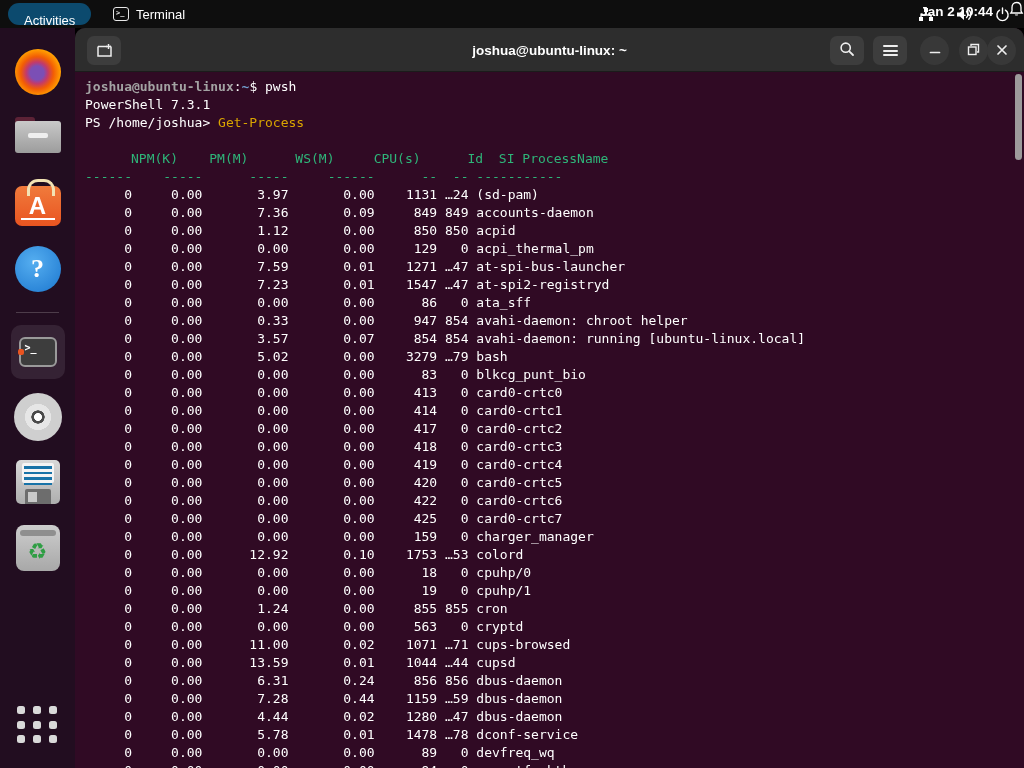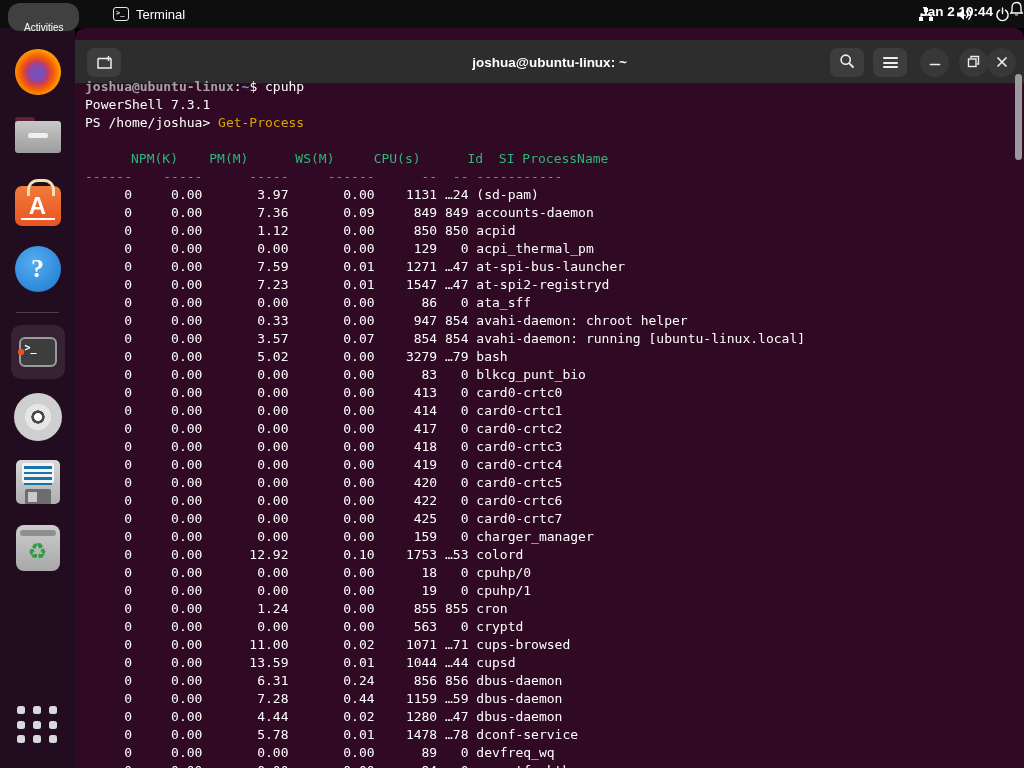--- a/index.html
+++ b/index.html
@@ -1,21 +1,21 @@
 <!DOCTYPE html>
 <html><head>
 <meta charset="utf-8">
 <style>
   * { margin:0; padding:0; box-sizing:border-box; }
   html,body { width:1024px; height:768px; overflow:hidden; background:#000; font-family:"Liberation Sans",sans-serif; }
   .stage { position:relative; width:1024px; height:768px; }
 
   
   .topbar { position:absolute; left:0; top:0; width:1024px; height:28px; background:#0e0e0e; color:#fff; z-index:5; }
-  .activities { position:absolute; left:8px; top:3px; height:22px; line-height:22px; padding:14px 16px; background:#404040; border-radius:12px; font-size:10px; color:#fff; cursor:default; }
+  .activities { position:absolute; left:8px; top:3px; height:22px; line-height:22px; padding:7px 16px; background:#0c4a6e; border-radius:12px; font-size:13px; color:#fff; cursor:default; }
   .appmenu { position:absolute; left:113px; top:4px; height:20px; display:flex; align-items:center; gap:7px; font-size:13px; }
   .term-mini { width:16px; height:14px; border:1.4px solid #e8e8e8; border-radius:3px; font:bold 7px "DejaVu Sans Mono",monospace; color:#e8e8e8; padding:1px 0 0 2px; }
   .clockwrap { position:absolute; left:0; right:0; top:0; height:22px; display:flex; justify-content:flex-end; align-items:center; gap:16px; pointer-events:none;margin-left:16px; }
   .clock { font-size:13.5px; font-weight:bold; color:#fff; }
   .statusicons { position:absolute; right:14px; top:0; height:28px; display:flex; align-items:center; gap:22px; }
   .statusicons svg { display:block; }
 
   
   .dock { position:absolute; left:0; top:28px; width:75px; height:740px; background:#220d20; z-index:4; }
   .dock-item { position:absolute; left:0; width:75px; display:flex; justify-content:center; }
@@ -39,21 +39,21 @@
   .floppy .shutter { position:absolute; left:9px; bottom:0; width:26px; height:15px; background:#6d6d6d; border-radius:2px 2px 0 0; }
   .floppy .shutter b { position:absolute; left:3px; bottom:2px; width:9px; height:10px; background:#c9c9c9; }
   .trash { position:relative; width:44px; height:46px; background:linear-gradient(#cdcdcd,#a8a8a8); border-radius:8px; display:flex; align-items:center; justify-content:center; }
   .trash .lid { position:absolute; top:5px; left:4px; width:36px; height:6px; background:#8f8f8f; border-radius:3px; }
   .trash .recy { color:#2f9e44; font-size:22px; line-height:1; margin-top:8px; font-family:"DejaVu Sans",sans-serif; }
   .show-apps { position:absolute; left:17px; width:41px; display:grid; grid-template-columns:repeat(3,1fr); gap:6.5px; }
   .show-apps i { width:8px; height:8px; background:#d9d9d9; border-radius:2.5px; }
 
   
   .window { position:absolute; left:75px; top:28px; width:949px; height:740px; background:#300a24; border-radius:10px 10px 0 0; overflow:hidden; z-index:3; }
-  .headerbar { position:absolute; left:0; top:12px; width:100%; height:44px; background:#2d2d2d; border-bottom:1px solid #1b1b1b; }
+  .headerbar { position:absolute; left:0; top:0; width:100%; height:44px; background:#2d2d2d; border-bottom:1px solid #1b1b1b; }
   .wtitle { position:absolute; left:0; right:0; top:0; height:44px; display:flex; align-items:center; justify-content:center; color:#fff; font-size:13.5px; font-weight:bold; pointer-events:none; }
   .hb-btn { position:absolute; top:8px; width:34px; height:29px; background:#3d3d3d; border-radius:7px; display:flex; align-items:center; justify-content:center; cursor:pointer; }
   .newtab { left:12px; }
   .srch { right:160px; }
   .burger { right:117px; }
   .burger i { display:block; width:15px; height:2px; background:#eee; margin:2.5px 0; border-radius:1px; }
   .circ { position:absolute; top:8px; width:29px; height:29px; border-radius:50%; background:#383838; display:flex; align-items:center; justify-content:center; cursor:pointer; }
   .minb { right:75px; } .maxb { right:36px; } .clsb { right:0px; margin-right:8px; }
 
   .content { position:absolute; left:0; top:44px; width:100%; height:696px; padding:6px 0 0 10px; }
@@ -201,21 +201,21 @@
             </svg></span>
       </div>
       <div class="circ clsb">
         <span><svg width="12" height="12" viewBox="0 0 12 12">
               <path d="M2 2 L10 10 M10 2 L2 10" stroke="#eee" stroke-width="1.7" stroke-linecap="round"></path>
             </svg></span>
       </div>
     </div>
 
     <div class="content">
-<pre class="term"><span class="g">joshua@ubuntu-linux</span><span>:</span><span class="bl">~</span><span>$ </span><span>cpuhp</span>
+<pre class="term"><span class="g">joshua@ubuntu-linux</span><span>:</span><span class="bl">~</span><span>$ </span><span>pwsh</span>
 <span>PowerShell 7.3.1</span>
 <span>PS /home/joshua&gt; </span><span class="y">Get-Process</span>
 
 <span id="table-out"><span class="gh">NPM(K)    PM(M)      WS(M)     CPU(s)      Id  SI ProcessName
 ------    -----      -----     ------      --  -- -----------
 </span>     0     0.00       3.97       0.00    1131 …24 (sd-pam)
      0     0.00       7.36       0.09     849 849 accounts-daemon
      0     0.00       1.12       0.00     850 850 acpid
      0     0.00       0.00       0.00     129   0 acpi_thermal_pm
      0     0.00       7.59       0.01    1271 …47 at-spi-bus-launcher

